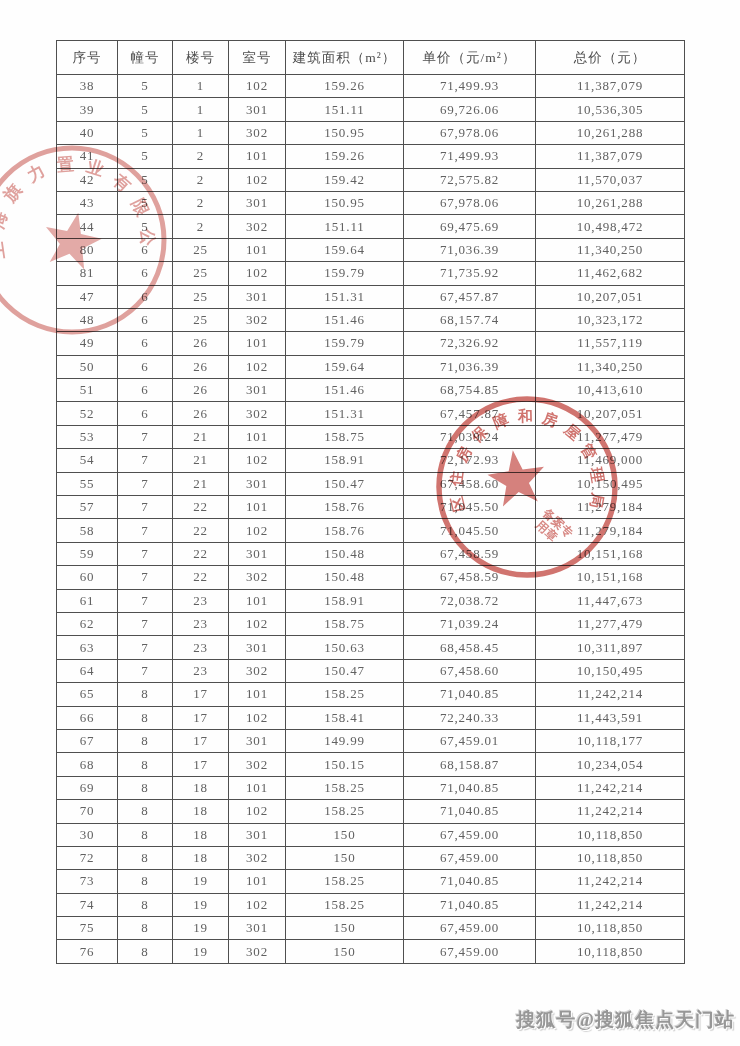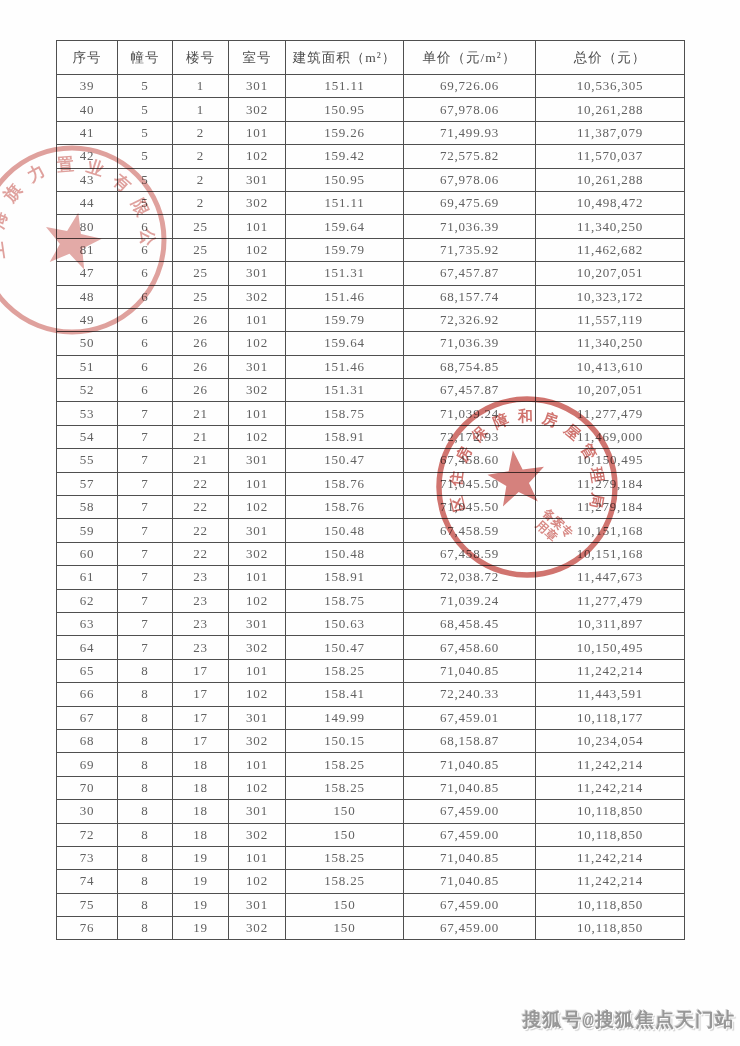--- a/index.html
+++ b/index.html
@@ -32,21 +32,21 @@
   }
 
   
   .stamp{position:absolute;mix-blend-mode:multiply;pointer-events:none;}
   .stamp-left{left:-38px;top:130px;opacity:0.5;filter:blur(0.4px);}
   .stamp-right{left:430px;top:392px;opacity:0.75;filter:blur(0.3px);}
 
   
   .watermark{
     position:absolute;right:5px;top:1007px;
-    font-family:Liberation Mono, monospace;
+    font-family:Liberation Serif, serif;
     font-weight:bold;font-size:19px;letter-spacing:1px;
     color:#979797;
     text-shadow:1px 1px 0 #ffffff,-1px -1px 0 #d4d4d4,2px 2px 1px #cfcfcf;
   }
 </style>
 </head>
 <body>
 
 <div class="page">
 
@@ -66,20 +66,29 @@
         <th>幢号</th>
         <th>楼号</th>
         <th>室号</th>
         <th>建筑面积（m²）</th>
         <th>单价（元/m²）</th>
         <th>总价（元）</th>
       </tr>
     </thead>
     <tbody>
 
+    <tr>
+        <td>38</td>
+        <td>5</td>
+        <td>1</td>
+        <td>102</td>
+        <td>159.26</td>
+        <td>71,499.93</td>
+        <td>11,387,079</td>
+      </tr>
         <tr>
         <td>39</td>
         <td>5</td>
         <td>1</td>
         <td>301</td>
         <td>151.11</td>
         <td>69,726.06</td>
         <td>10,536,305</td>
       </tr>
         <tr>

